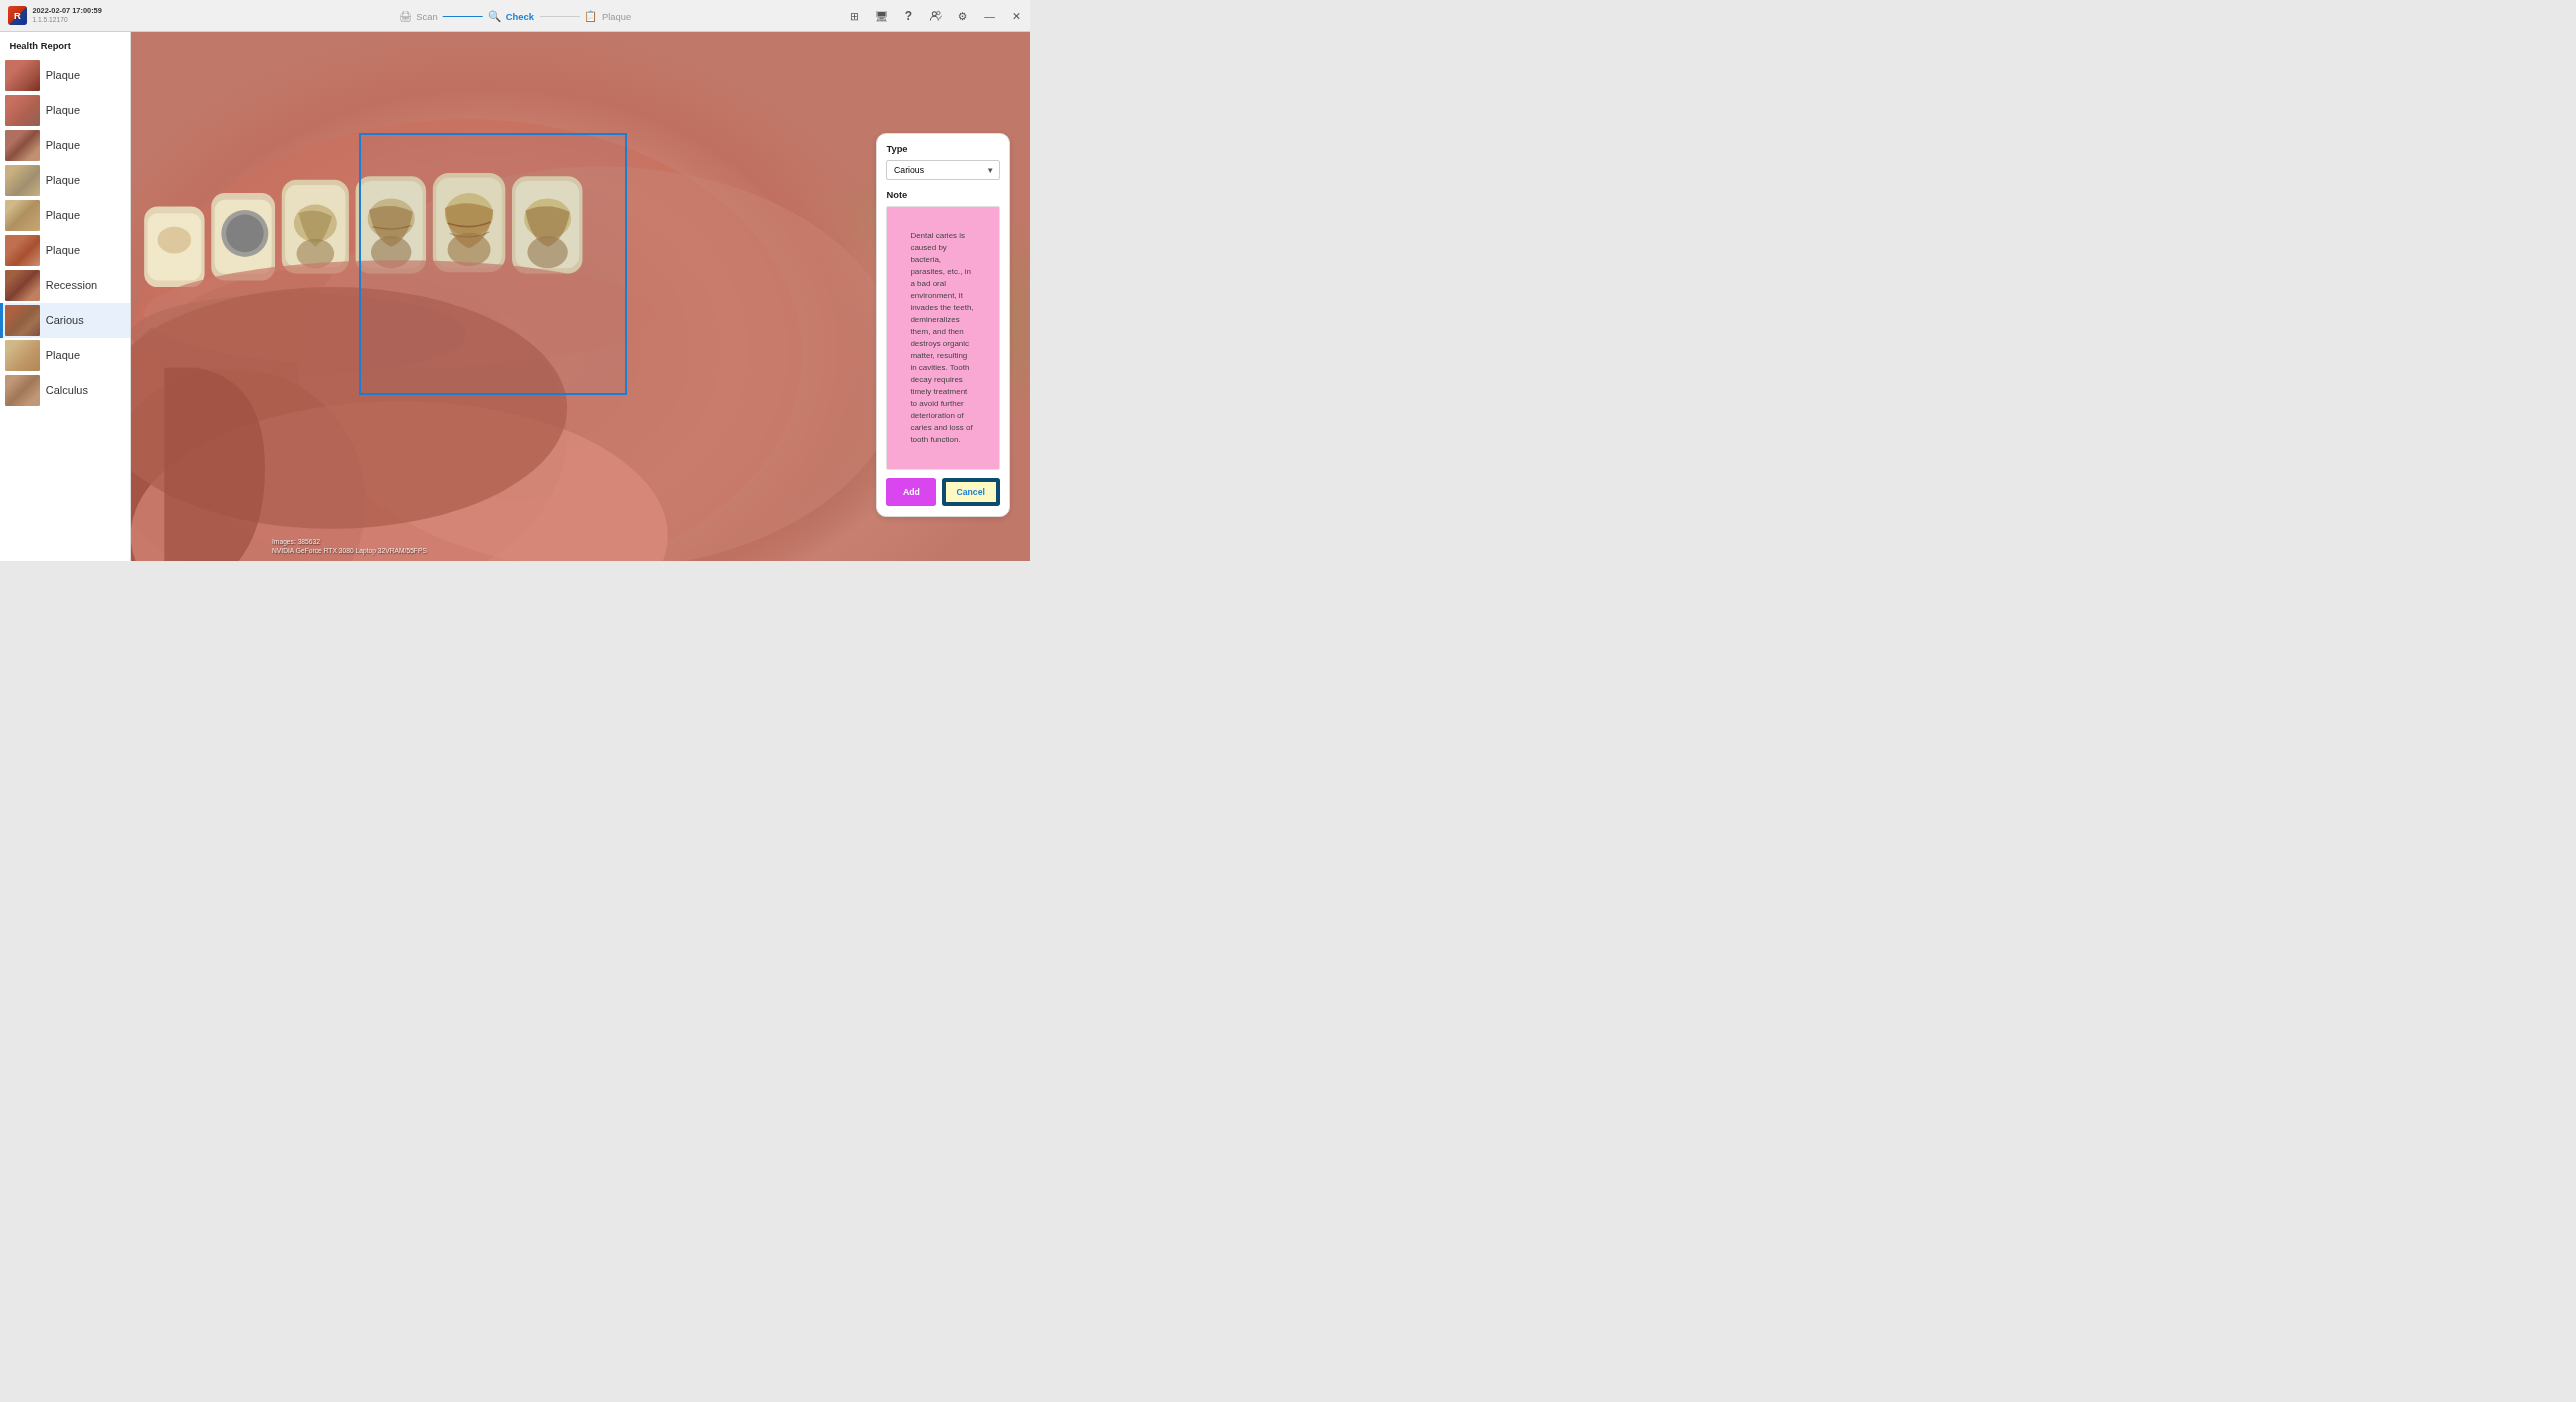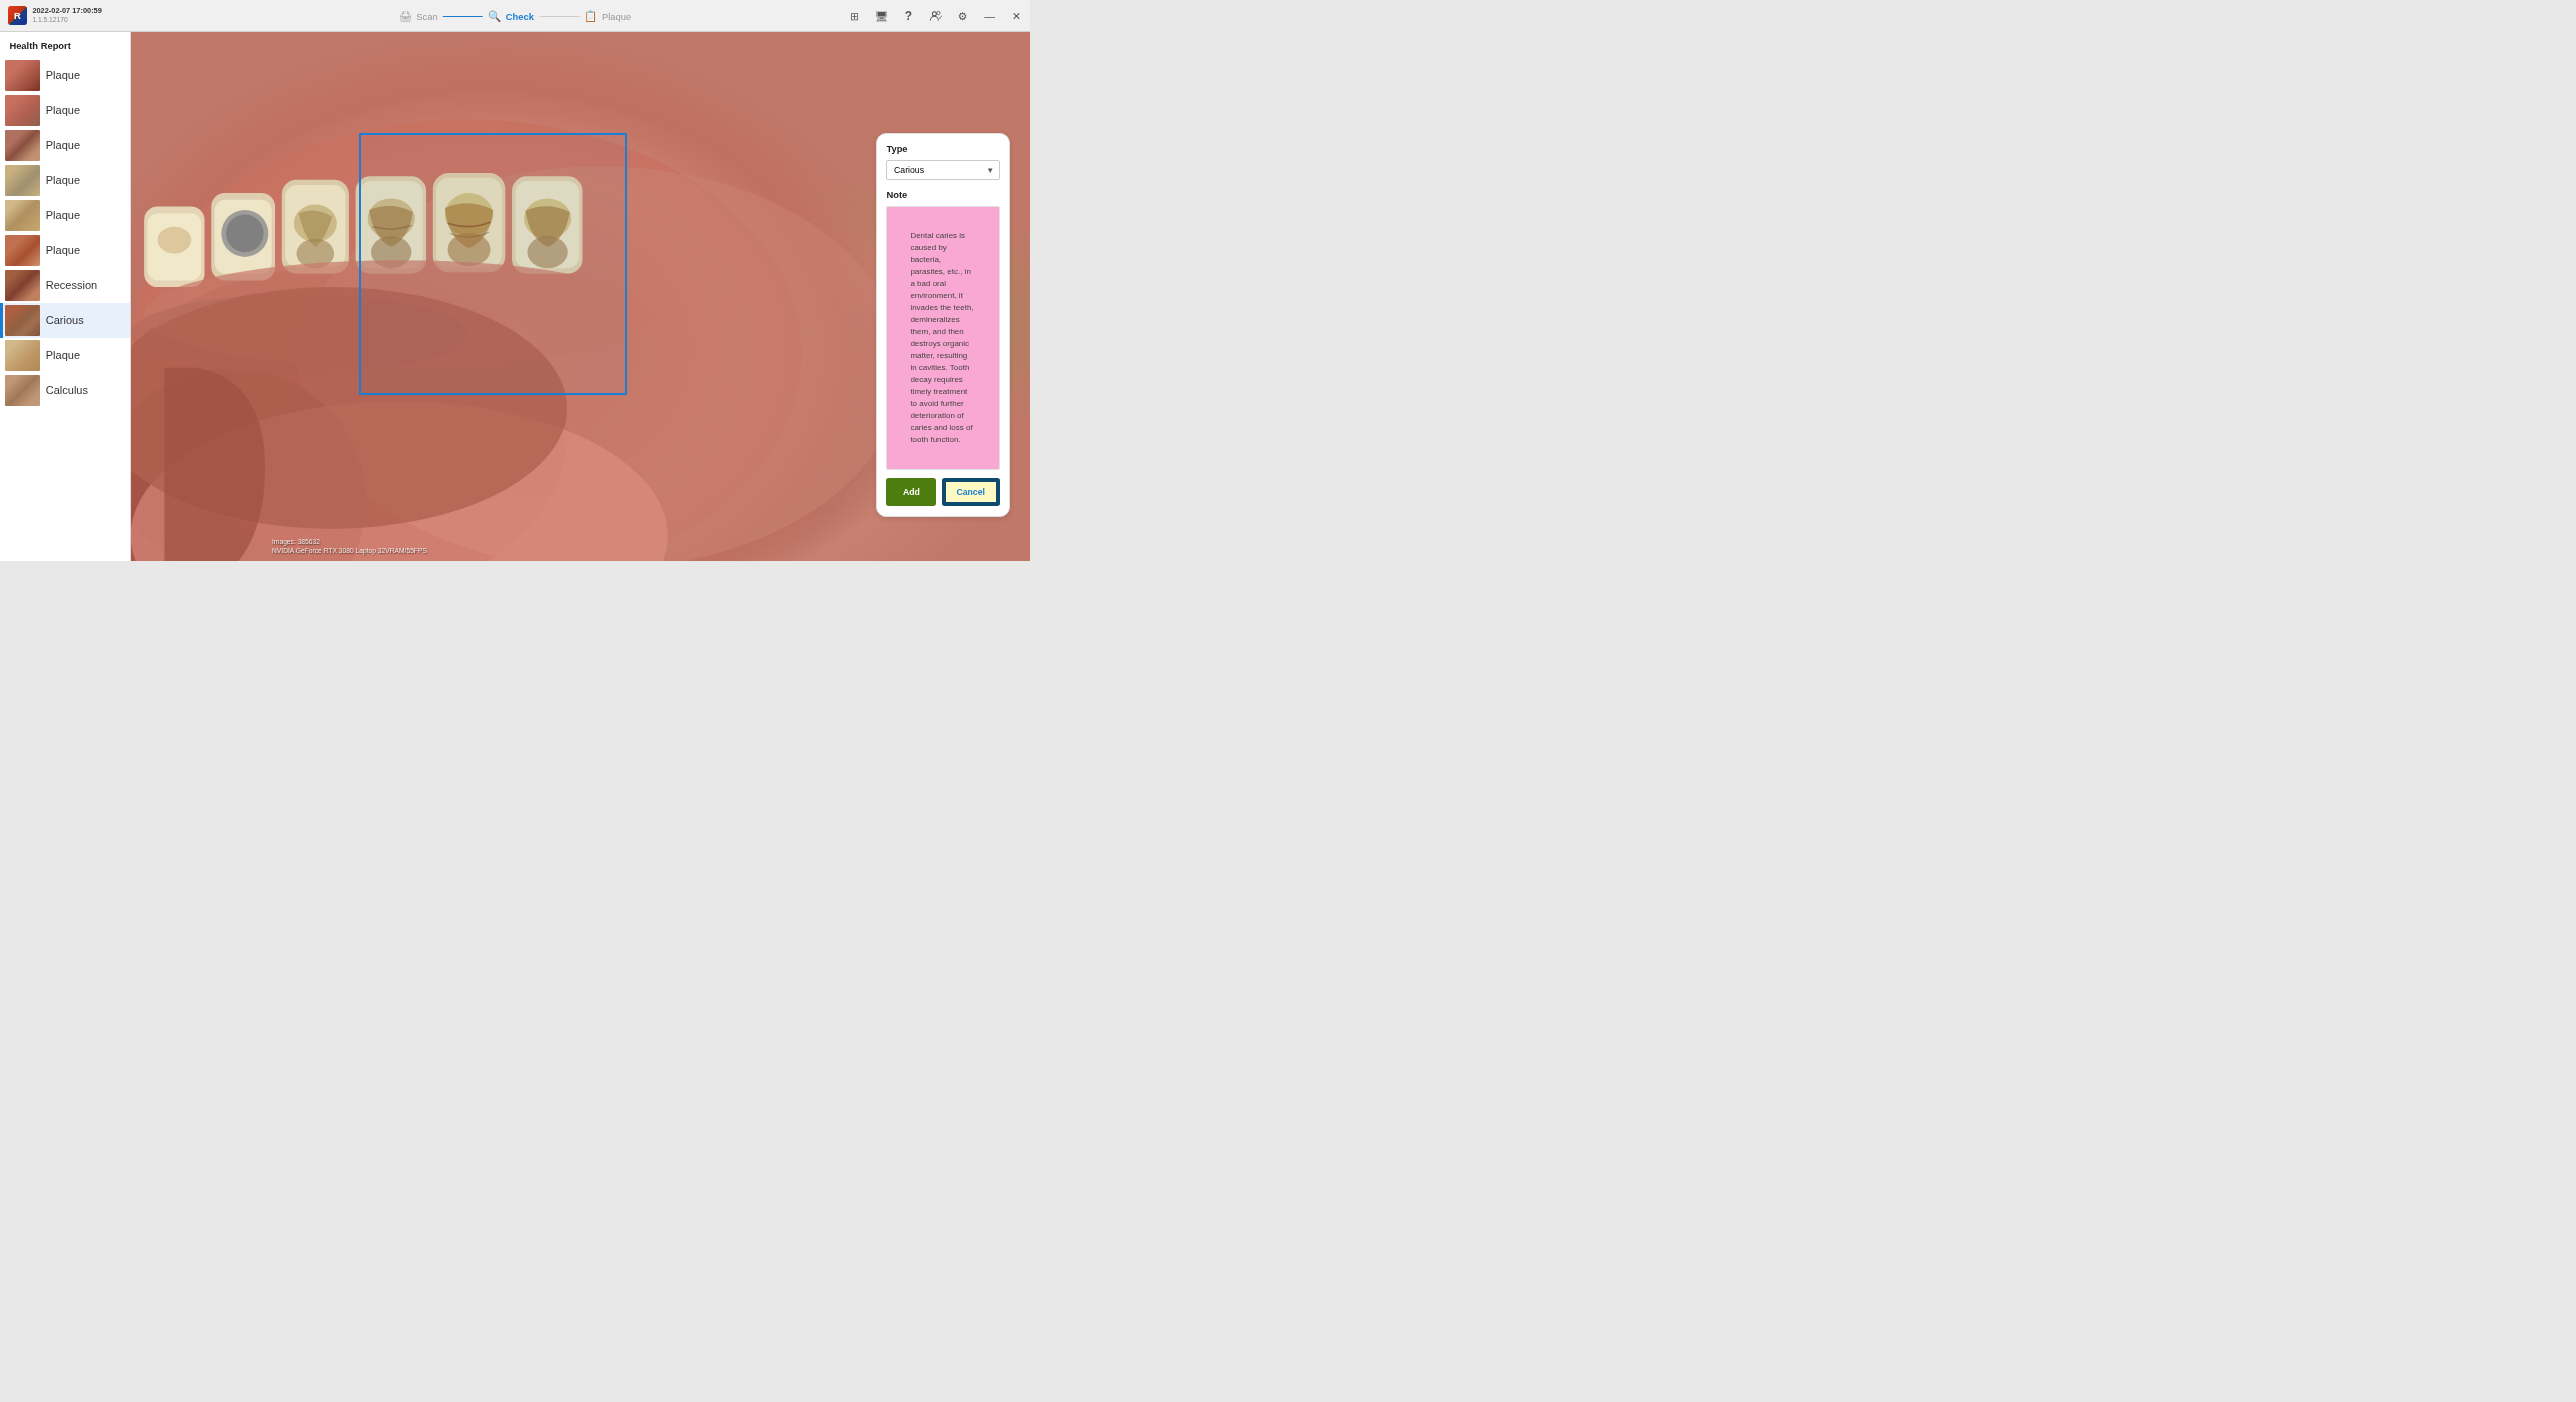--- a/index.html
+++ b/index.html
@@ -232,21 +232,21 @@
       background: #f9a8d4;
     }
     .panel-buttons {
       display: flex;
       gap: 5.4px;
       margin-top: 8px;
     }
     .btn-add {
       flex: 1;
       padding: 5.4px 0;
-      background: #4d7c0f;
+      background: #d946ef;
       color: white;
       border: none;
       border-radius: 2.7px;
       font-size: 8.7px;
       font-weight: 600;
       cursor: pointer;
     }
     .btn-cancel {
       flex: 1;
       padding: 5.4px 0;

